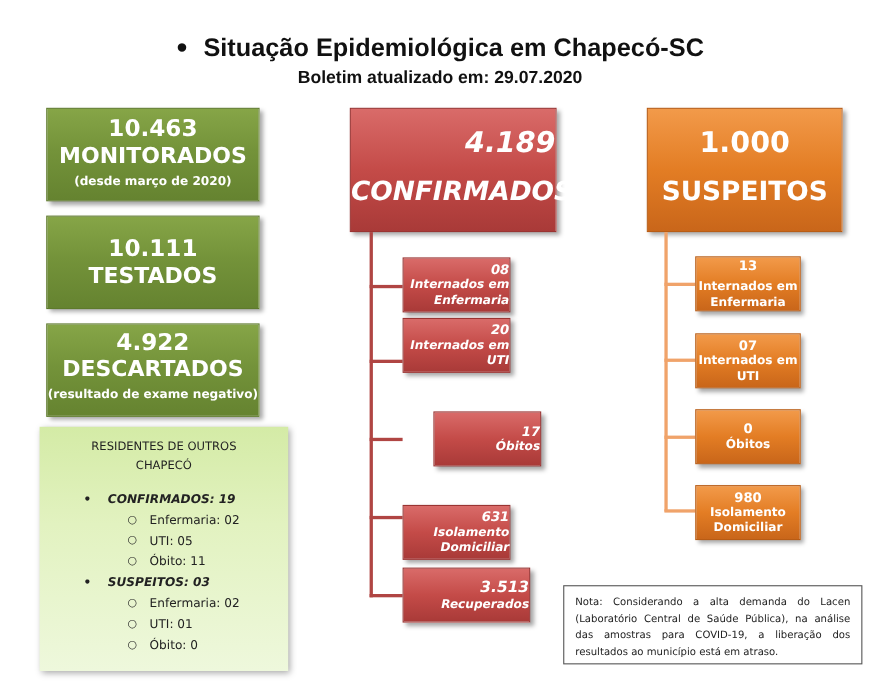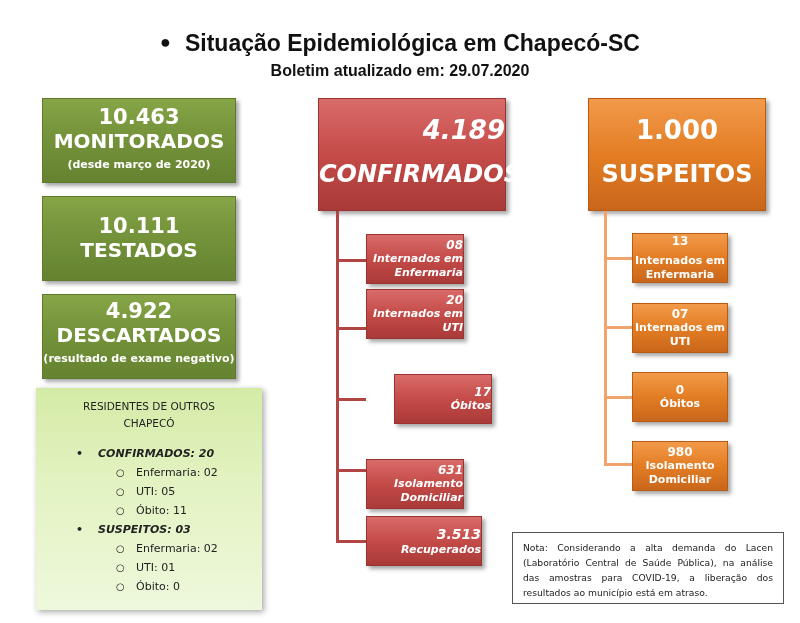--- a/index.html
+++ b/index.html
@@ -55,21 +55,21 @@
   <div class="lbl">DESCARTADOS</div>
   <div class="sub">(resultado de exame negativo)</div>
 </div>
 
 <div class="abs resbox">
   <div class="head">
     <div>RESIDENTES DE OUTROS</div>
     <div>CHAPECÓ</div>
   </div>
   <ul style="margin-top:12px;">
-    <li class="l1"><span class="b">•</span><span>CONFIRMADOS: 20</span></li>
+    <li class="l1"><span class="b">•</span><span>CONFIRMADOS: 19</span></li>
     <li class="l2"><span class="b">○</span><span>Enfermaria: 02</span></li>
     <li class="l2"><span class="b">○</span><span>UTI: 05</span></li>
     <li class="l2"><span class="b">○</span><span>Óbito: 11</span></li>
     <li class="l1"><span class="b">•</span><span>SUSPEITOS: 03</span></li>
     <li class="l2"><span class="b">○</span><span>Enfermaria: 02</span></li>
     <li class="l2"><span class="b">○</span><span>UTI: 01</span></li>
     <li class="l2"><span class="b">○</span><span>Óbito: 0</span></li>
   </ul>
 </div>
 

